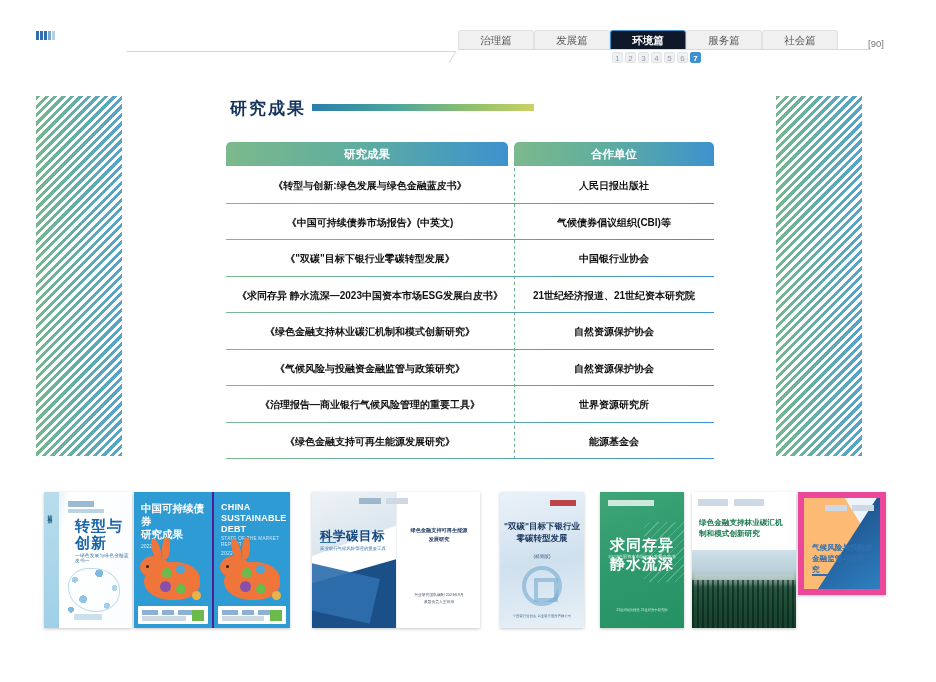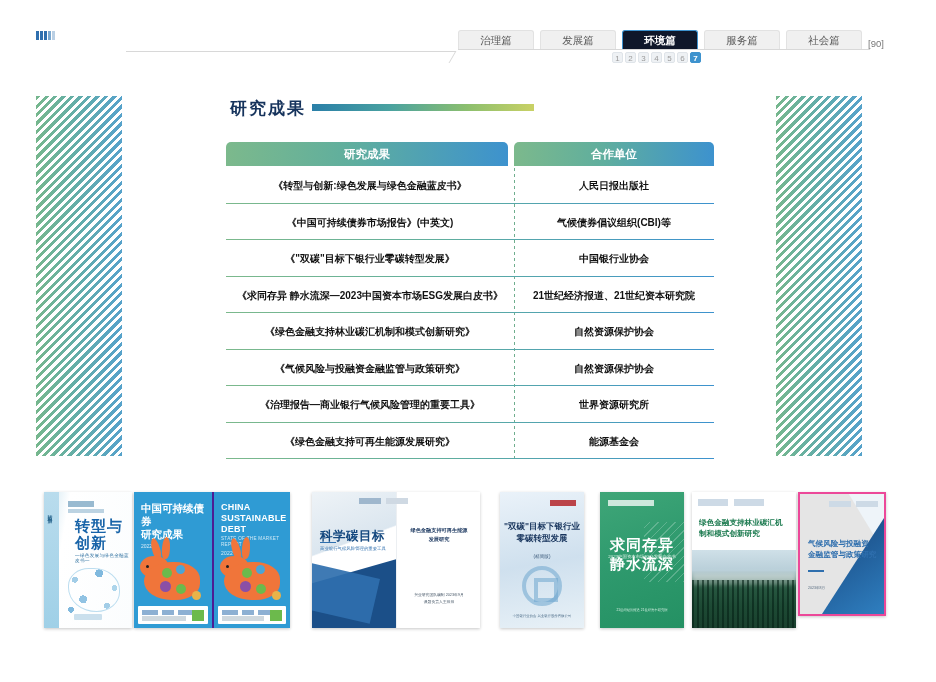--- a/index.html
+++ b/index.html
@@ -33,21 +33,21 @@
     background: #d8d8d8;
   }
   .hdr-rule2 {
     position: absolute; left: 452px; top: 51px; width: 12px; height: 12px;
     border-left: 1px solid #d8d8d8;
     transform: skewX(-30deg);
   }
 
   .tabs {
     position: absolute; left: 458px; top: 30px;
-    display: flex; gap: 6px;
+    display: flex; 
   }
   .tab {
     width: 76px; height: 19px; line-height: 19px; text-align: center;
     font-size: 10.5px; color: #5a5a5a;
     background: #f0f0f0;
     border-radius: 3px 3px 0 0;
     border: 1px solid #e2e2e2; border-bottom: none;
     cursor: pointer;
   }
   .tab.active {
@@ -225,21 +225,21 @@
   .cv7 .lgs i{ width:30px; height:7px; background:#cddae6; display:block;}
   .cv7 h4 { position:absolute; left:7px; top:26px; right:7px; font-size:7.6px; font-weight:bold; color:#1b7a4f; line-height:1.4;}
   .cv7 .photo { position:absolute; left:0; right:0; bottom:0; height:78px;
     background:
       linear-gradient(180deg,#cfe0e8 0%,#b9cfd9 26%,#2f5f4a 46%,#1d4835 72%,#16362a 100%);}
   .cv7 .photo::before{content:"";position:absolute;left:0;right:0;top:30%;height:12px;background:rgba(255,255,255,.45);filter:blur(2px);}
   .cv7 .photo::after{content:"";position:absolute;left:0;right:0;bottom:0;height:48px;
       background:repeating-linear-gradient(90deg, rgba(10,42,28,.75) 0 2px, rgba(30,78,52,.4) 2px 5px);}
 
   
-  .cv8 { left: 798px; width: 88px; height: 124px; background:#e5e5e5; border:2px solid #ec4899;}
+  .cv8 { left: 798px; width: 88px; height: 103px; background:#fdba74; border:6px solid #ec4899;}
   .cv8 .lgs { position:absolute; right:6px; top:7px; display:flex; gap:5px;}
   .cv8 .lgs i{ width:22px; height:6px; background:#cddae6; display:block;}
   .cv8 h4 { position:absolute; left:8px; top:44px; right:6px; font-size:8.4px; font-weight:bold; color:#14487f; line-height:1.45;}
   .cv8 h4 span{ display:block; font-size:7.6px; color:#2f6fae; }
   .cv8 .ln { position:absolute; left:8px; top:76px; width:16px; height:1.5px; background:#2f6fae;}
   .cv8 .dt { position:absolute; left:8px; top:92px; font-size:3.6px; color:#5a6e82;}
   .cv8 .wedge { position:absolute; right:0; bottom:0; width:62px; height:96px; background:linear-gradient(145deg,#1b4f88 20%,#2f7fc0 100%); clip-path:polygon(100% 0,100% 100%,0 100%);}
   .cv8 .wedge2 { position:absolute; right:0; top:0; width:44px; height:58px; background:#eef4f9; clip-path:polygon(100% 0,100% 100%,20% 0);}
 </style>
 </head>

